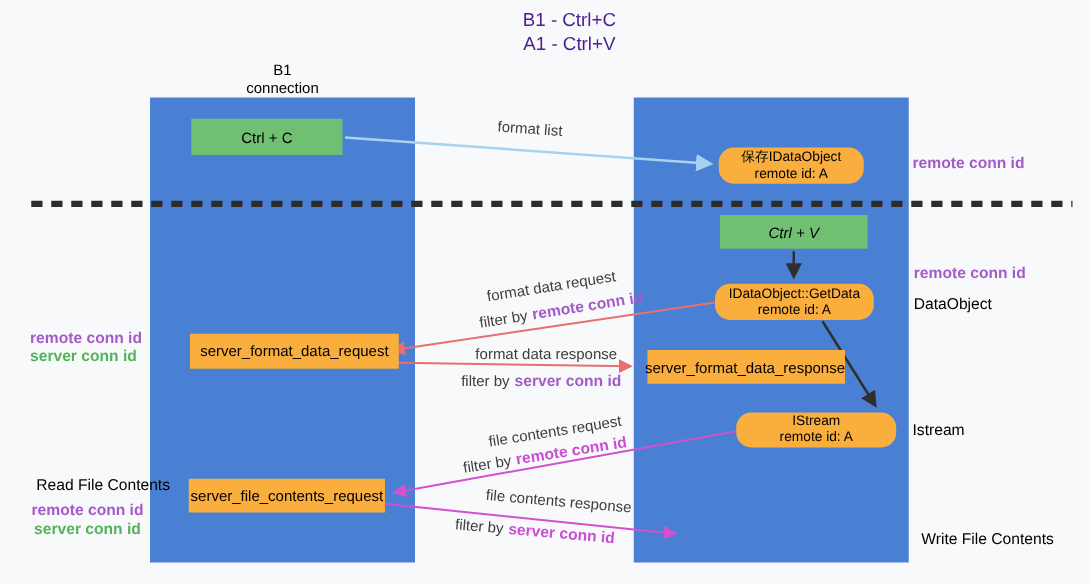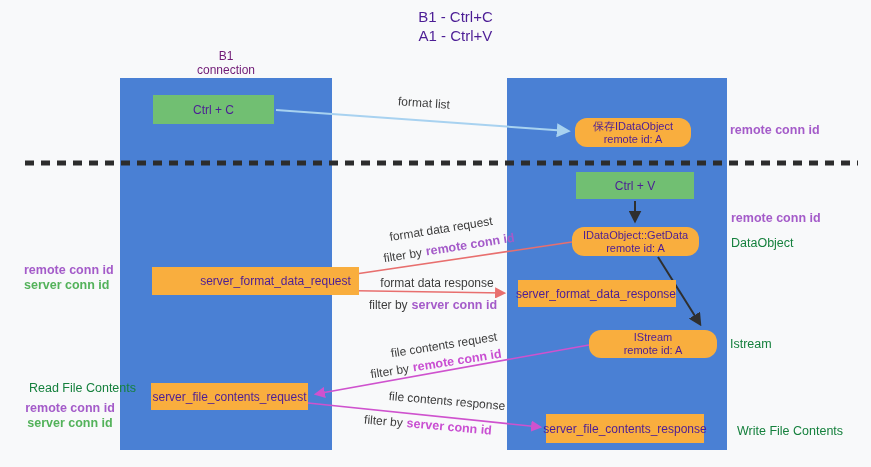--- a/index.html
+++ b/index.html
@@ -7,44 +7,44 @@
            font-family:"Liberation Sans","DejaVu Sans",sans-serif; overflow:hidden; }
 
   .title { position:absolute; top:7px; left:0; width:100%; text-align:center;
            font-size:15px; line-height:19px; color:#4c1d95;margin-left:20px; }
 
   .lane { position:absolute; top:78px; height:372px; background:#4a80d4; }
   .lane-left  { left:120px; width:212px; }
   .lane-right { left:507px; width:220px; }
 
   .lane-header { position:absolute; top:49px; text-align:center; font-size:12px;
-                 line-height:14px; color:#701a75; }
+                 line-height:14px; color:#000000; }
   .lane-header.hl { left:120px; width:212px; }
   .lane-header.hr { left:507px; width:220px; }
 
   svg.arrows { position:absolute; left:0; top:0; width:871px; height:467px; pointer-events:none; }
 
   .node { position:absolute; display:flex; flex-direction:column; align-items:center;
-          justify-content:center; color:#4c1d95; font-size:12px; text-align:center;
+          justify-content:center; color:#000000; font-size:12px; text-align:center;
           white-space:nowrap; }
   .node.green  { background:#71bf72; }
   .node.orange { background:#f9ae3e; }
   .node.two-line { font-size:11px; line-height:13px;border-radius:12px; }
 
   .lbl { position:absolute; font-size:12px; color:#3d3d3d; white-space:nowrap; }
   .ctr { transform:translate(-50%,-50%); }
   .rot-n9 { transform:translate(-50%,-50%) rotate(-9deg); }
   .rot-p4 { transform:translate(-50%,-50%) rotate(4deg); }
   .rot-p5 { transform:translate(-50%,-50%) rotate(5deg); }
 
   .bold { font-weight:bold; font-size:12.5px; }
   .purple  { color:#a45bc9; }
   .magenta { color:#c94fd2; }
   .greentx { color:#53b25a; }
-  .plain13 { font-size:12.5px; color:#15803d; }
+  .plain13 { font-size:12.5px; color:#000000; }
   .filter-label .key { margin-left:4px; }
   .stack { text-align:center; line-height:15px; }
 </style>
 </head>
 <body>
 
 <div class="stage">
 
   <div class="title">
     <div>B1 - Ctrl+C</div>
@@ -94,49 +94,46 @@
 
   <div class="node green" style="left:153px; top:95px; width:121px; height:29px;">
     <span>Ctrl + C</span>
   </div>
 
   <div class="node orange two-line" style="left:575px; top:118px; width:116px; height:29px;">
     <span>保存IDataObject</span>
     <span>remote id: A</span>
   </div>
 
-  <div class="node green" style="left:576px; top:172px; width:118px; height:27px;">
+  <div class="node green" style="left:576px; top:172px; width:118px; height:27px;font-style:italic;">
     <span>Ctrl + V</span>
   </div>
 
   <div class="node orange two-line" style="left:572px; top:227px; width:127px; height:29px;">
     <span>IDataObject::GetData</span>
     <span>remote id: A</span>
   </div>
 
-  <div class="node orange" style="left:152px; top:267px; width:167px; height:28px;padding-left:40px;">
+  <div class="node orange" style="left:152px; top:267px; width:167px; height:28px;">
     <span>server_format_data_request</span>
   </div>
 
   <div class="node orange" style="left:518px; top:280px; width:158px; height:27px;align-items:flex-end;">
     <span>server_format_data_response</span>
   </div>
 
   <div class="node orange two-line" style="left:589px; top:330px; width:128px; height:28px;">
     <span>IStream</span>
     <span>remote id: A</span>
   </div>
 
   <div class="node orange" style="left:151px; top:383px; width:157px; height:27px;">
     <span>server_file_contents_request</span>
   </div>
 
-  <div class="node orange" style="left:546px; top:414px; width:158px; height:29px;">
-    <span>server_file_contents_response</span>
-  </div>
 
   <div class="lbl rot-p4" style="left:424px; top:103px;">format list</div>
 
   <div class="lbl rot-n9" style="left:441px; top:229px;">format data request</div>
   <div class="lbl rot-n9 filter-label" style="left:449px; top:248px;">
     <span>filter by</span><span class="key bold purple">remote conn id</span>
   </div>
 
   <div class="lbl ctr" style="left:437px; top:283px;">format data response</div>
   <div class="lbl ctr filter-label" style="left:433px; top:305px;">

